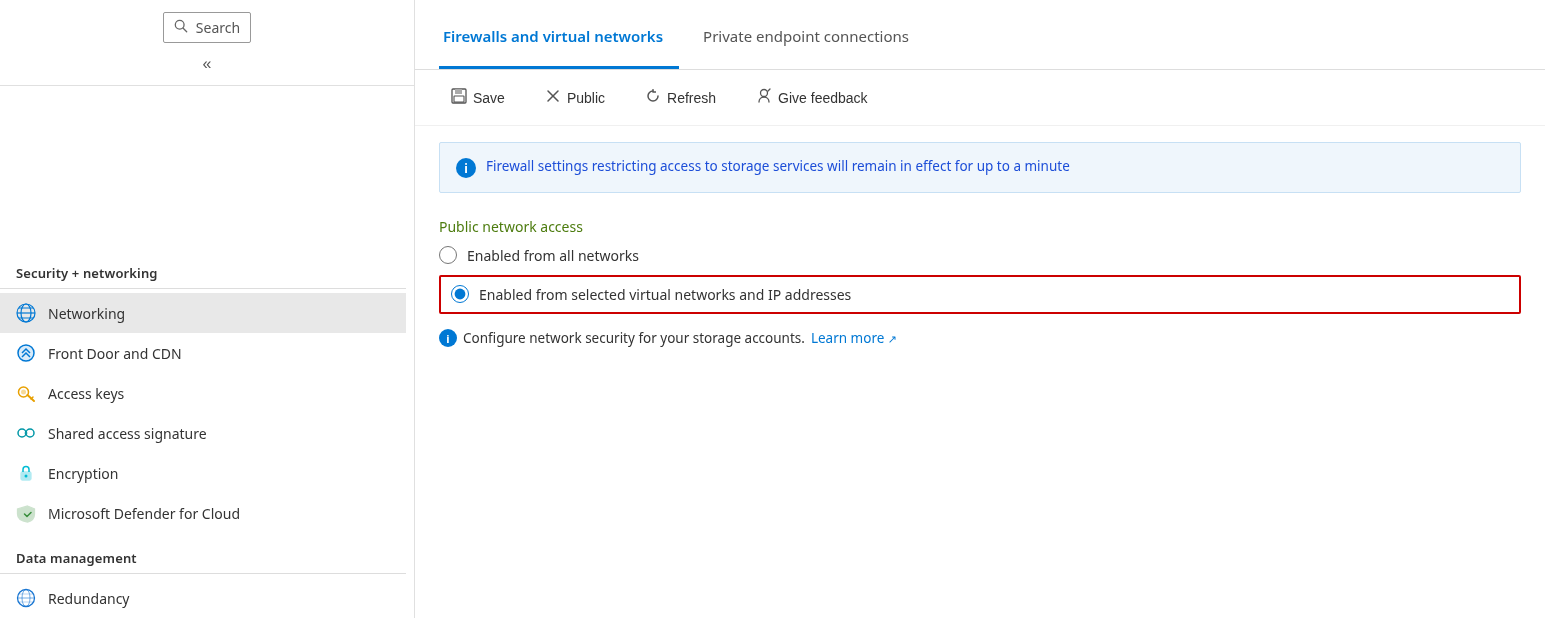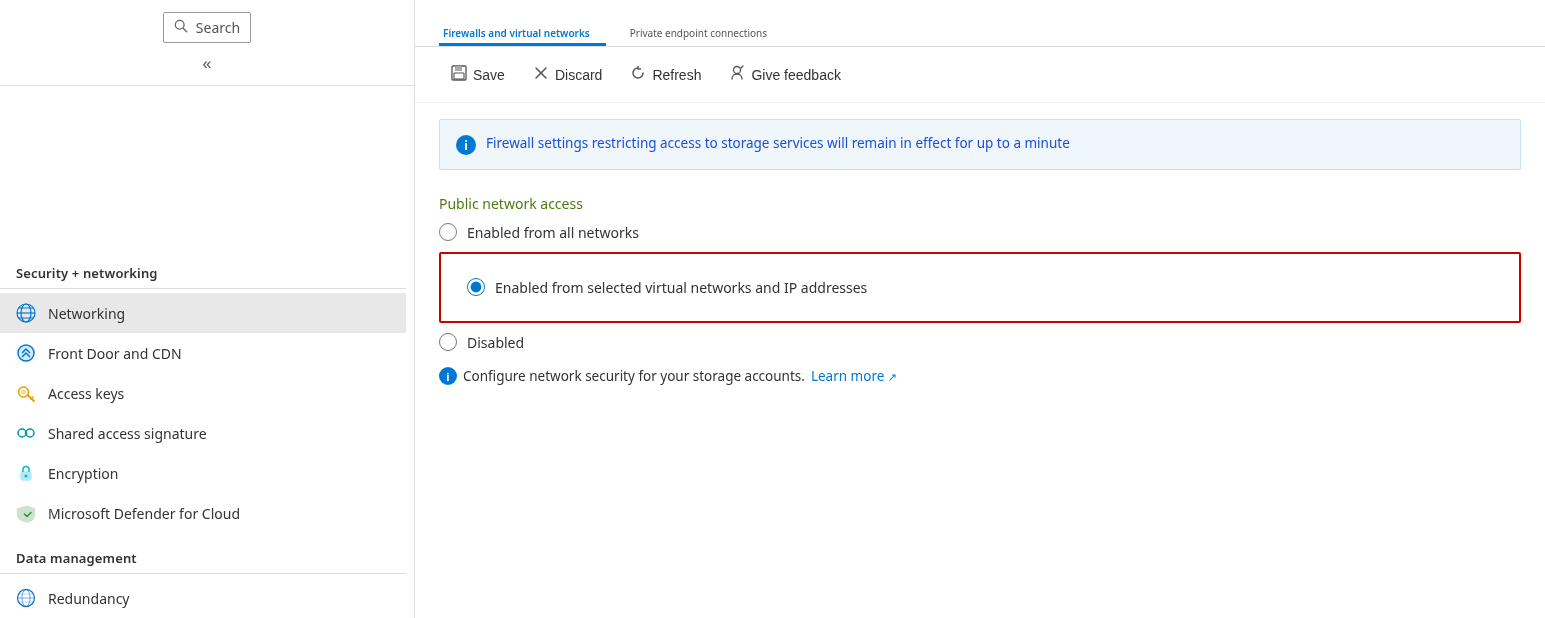--- a/index.html
+++ b/index.html
@@ -146,41 +146,41 @@
     .tabs-bar {
       display: flex;
       align-items: flex-end;
       border-bottom: 1px solid #ddd;
       padding: 0 24px;
       gap: 0;
       padding-top: 16px;
     }
 
     .tab {
-      padding: 10px 16px 3px 4px;
+      padding: 10px 16px 20px 4px;
       cursor: pointer;
       color: #555;
-      font-size: 10px;
+      font-size: 15px;
       border-bottom: 3px solid transparent;
       margin-right: 20px;
       white-space: nowrap;
     }
 
     .tab.active {
       color: #0078d4;
       border-bottom: 3px solid #0078d4;
       font-weight: 600;
     }
 
     
     .toolbar {
       display: flex;
       align-items: center;
       padding: 12px 24px;
-      gap: 4px;
+      gap: 16px;
       border-bottom: 1px solid #f0f0f0;
     }
 
     .toolbar-btn {
       display: flex;
       align-items: center;
       gap: 6px;
       padding: 6px 12px;
       background: none;
       border: none;
@@ -424,21 +424,21 @@
       </span>
       <span>Save</span>
     </button>
     <button class="toolbar-btn">
       <span class="toolbar-btn-icon">
         <svg width="16" height="16" viewBox="0 0 16 16" fill="none">
           <line x1="3" y1="3" x2="13" y2="13" stroke="#555" stroke-width="1.5" stroke-linecap="round"></line>
           <line x1="13" y1="3" x2="3" y2="13" stroke="#555" stroke-width="1.5" stroke-linecap="round"></line>
         </svg>
       </span>
-      <span>Discard</span>
+      <span>Public</span>
     </button>
     <button class="toolbar-btn">
       <span class="toolbar-btn-icon">
         <svg width="16" height="16" viewBox="0 0 16 16" fill="none">
           <path d="M13 8A5 5 0 1 1 8 3" stroke="#555" stroke-width="1.5" fill="none" stroke-linecap="round"></path>
           <polyline points="8,1 8,4 11,4" fill="none" stroke="#555" stroke-width="1.3"></polyline>
         </svg>
       </span>
       <span>Refresh</span>
     </button>
@@ -463,30 +463,26 @@
     <div class="section-label">Public network access</div>
 
     <div class="radio-group">
 
       <label class="radio-option">
         <input type="radio" class="radio-input" name="network-access" style="">
         <span>Enabled from all networks</span>
       </label>
 
       <div style="border: 2px solid #cc0000; padding: 8px 10px; display: flex; align-items: center; gap: 10px; margin-left: 0px; border-radius: 2px;">
-        <label class="radio-option" style="margin: 16px; border: none; padding: 0;">
+        <label class="radio-option" style="margin: 0; border: none; padding: 0;">
           <input type="radio" class="radio-input" name="network-access" checked="" style="">
           <span>Enabled from selected virtual networks and IP addresses</span>
         </label>
       </div>
 
-      <label class="radio-option">
-        <input type="radio" class="radio-input" name="network-access" style="">
-        <span>Disabled</span>
-      </label>
 
     </div>
 
     <div class="configure-text">
       <div class="info-icon" style="width:18px;height:18px;font-size:11px;flex-shrink:0;">i</div>
       <span>Configure network security for your storage accounts.</span>
       <a class="learn-more-link">
         <span>Learn more</span>
         <span class="ext-icon"> ↗</span>
       </a>

